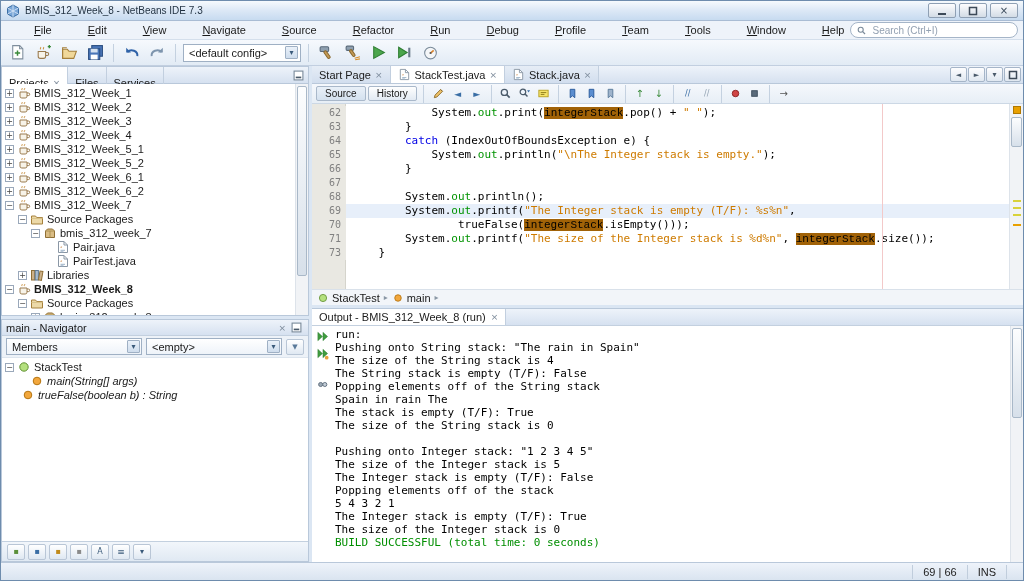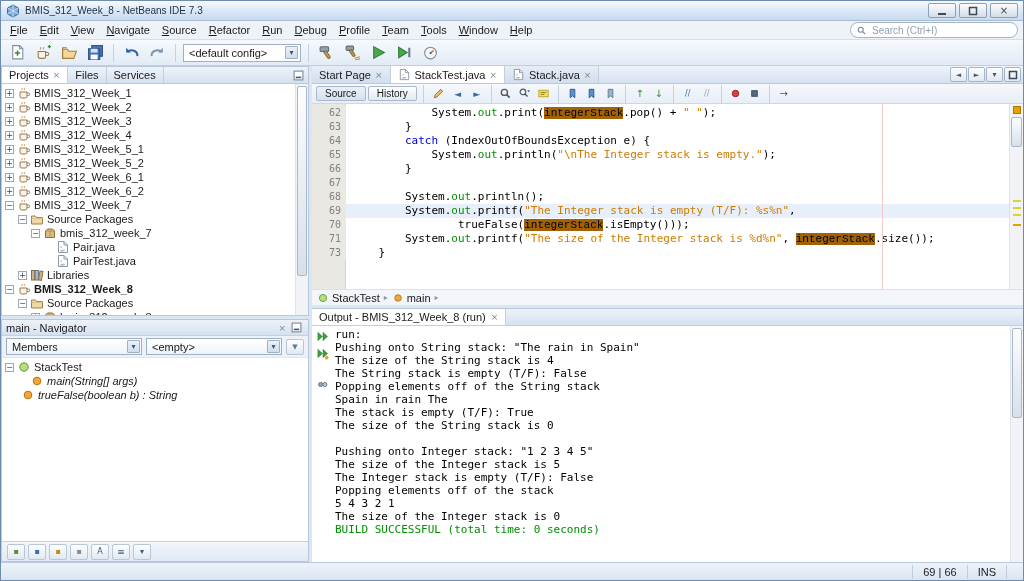--- a/index.html
+++ b/index.html
@@ -11,21 +11,21 @@
   .titlebar{height:20px;flex:0 0 20px;display:flex;align-items:center;gap:5px;padding:0 5px;background:linear-gradient(#f6fafd,#dce8f6 50%,#c7dbf0);border-bottom:1px solid #a9bcd4;}
   .appicon{width:14px;height:14px;}
   .tb-title{font-size:10px;color:#1f2f3f;}
   .tb-controls{margin-left:auto;display:flex;gap:3px;}
   .tb-btn{width:28px;height:15px;border:1px solid #8fa0b4;border-radius:2px;background:linear-gradient(#fdfdfe,#d3dce6);display:inline-flex;align-items:center;justify-content:center;}
   .tb-btn .icon{width:10px;height:10px;line-height:10px;}
 
   
   .menubar{height:19px;flex:0 0 19px;display:flex;align-items:center;background:#eef3fa;border-bottom:1px solid #d4dfec;padding-left:3px;}
   .menu-items{display:flex;}
-  .menu-item{padding:2px 6px;}
+  .menu-item{padding:2px 6px;margin-left:24px;}
   .search-box{margin-left:auto;margin-right:5px;width:168px;height:16px;border:1px solid #a5b5c8;border-radius:8px;background:#fff;display:flex;align-items:center;padding:0 5px;gap:3px;}
   .search-box .icon{width:11px;height:11px;flex:0 0 11px;}
   .search-input{border:none;outline:none;flex:1;font-family:"Liberation Sans",sans-serif;font-size:10px;color:#333;background:transparent;min-width:0;}
   .search-input::placeholder{color:#93a1b2;}
 
   
   .toolbar{height:26px;flex:0 0 26px;display:flex;align-items:center;background:linear-gradient(#f6f9fd,#e2ebf5);border-bottom:1px solid #c2cfe0;padding:0 4px;gap:1px;}
   .tgroup{display:inline-flex;gap:1px;}
   .tbtn{width:25px;height:23px;display:inline-flex;align-items:center;justify-content:center;border-radius:2px;}
   .tbtn .icon{width:17px;height:17px;}
@@ -38,21 +38,21 @@
   .main{flex:1;display:flex;min-height:0;}
   .leftcol{width:308px;flex:0 0 308px;display:flex;flex-direction:column;min-height:0;}
   .vsplit{width:3px;flex:0 0 3px;background:#dbe6f3;}
   .hsplit{height:3px;flex:0 0 3px;background:#dbe6f3;}
   .rightcol{flex:1;display:flex;flex-direction:column;min-width:0;min-height:0;background:#fff;}
 
   
   .projects-panel{height:250px;flex:0 0 250px;display:flex;flex-direction:column;border:1px solid #b9c8da;min-height:0;}
   .panel-tabs{height:17px;flex:0 0 17px;display:flex;align-items:stretch;background:linear-gradient(#eef3fa,#d6e1f0);border-bottom:1px solid #b9c8da;}
   .ptabs-wrap{display:flex;}
-  .ptab{display:inline-flex;align-items:center;gap:4px;padding:8px 7px;border-right:1px solid #c2cfdf;}
+  .ptab{display:inline-flex;align-items:center;gap:4px;padding:16px 7px;border-right:1px solid #c2cfdf;}
   .ptab.active{background:#fff;}
   .xbtn{color:#7c8a9a;font-size:9px;font-family:"DejaVu Sans",sans-serif;cursor:default;}
   .pmin{margin-left:auto;width:15px;height:14px;margin-top:1px;margin-right:2px;display:inline-flex;align-items:center;justify-content:center;}
   .pmin .icon{width:11px;height:11px;}
 
   
   .tree{flex:1;background:#fff;overflow:hidden;position:relative;padding-top:2px;min-height:0;}
   .tree-row{height:14px;display:flex;align-items:center;gap:3px;white-space:nowrap;}
   .tree-row.bold .tlabel{font-weight:bold;}
   .tree-row.italic .tlabel{font-style:italic;}
@@ -884,20 +884,21 @@
               <div class="oline">Popping elements off of the String stack</div>
               <div class="oline">Spain in rain The</div>
               <div class="oline">The stack is empty (T/F): True</div>
               <div class="oline">The size of the String stack is 0</div>
               <div class="oline">&nbsp;</div>
               <div class="oline">Pushing onto Integer stack: "1 2 3 4 5"</div>
               <div class="oline">The size of the Integer stack is 5</div>
               <div class="oline">The Integer stack is empty (T/F): False</div>
               <div class="oline">Popping elements off of the stack</div>
               <div class="oline">5 4 3 2 1</div>
+              <div class="oline">The Integer stack is empty (T/F): True</div>
               <div class="oline">The size of the Integer stack is 0</div>
               <div class="oline ok">BUILD SUCCESSFUL (total time: 0 seconds)</div>
             </div>
           <div class="vscroll outscroll">
               <div class="vthumb" style="top:2px;height:90px;"></div>
             </div>
         </div>
       </div>
     </div>
   </div>

